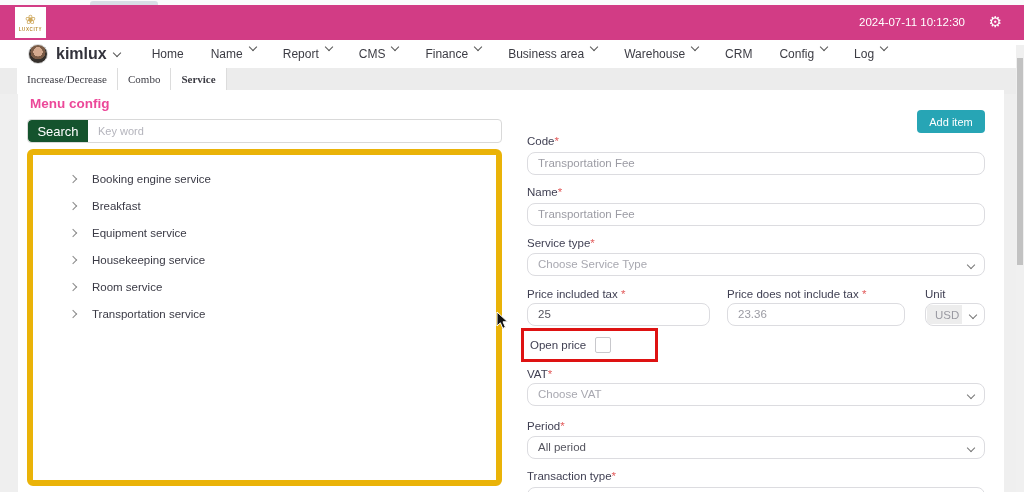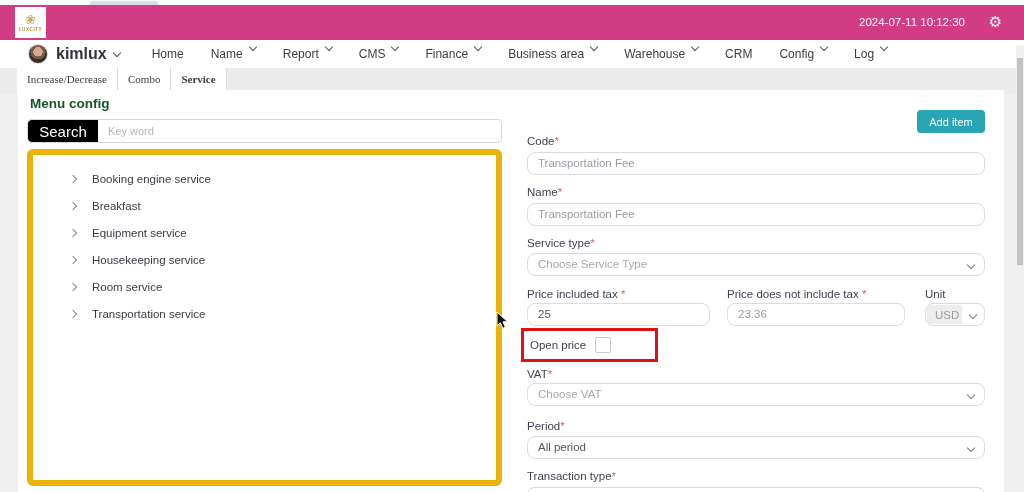--- a/index.html
+++ b/index.html
@@ -27,23 +27,23 @@
   .nav-items { display:flex; align-items:center; margin-left:32px; gap:27px; }
   .nav-item { font-size:12px; color:#3c3c44; display:flex; align-items:flex-start; cursor:pointer; white-space:nowrap; }
   .chev-d { width:6px; height:6px; border-right:1.5px solid #555; border-bottom:1.5px solid #555; transform:rotate(45deg); display:inline-block; margin-left:7px; margin-top:-3px; }
   
   .tabstrip { position:absolute; left:0; top:68px; width:1024px; height:26px; background:#ececec; display:flex; padding-left:17px;font-family:Liberation Serif, serif; }
   .tab { background:#ffffff; border-right:1px solid #dcdcdc; padding:0 10px; font-size:11px; line-height:22px; color:#3c3c44; cursor:pointer; white-space:nowrap; }
   .tab.active { font-weight:bold; }
   
   .card { position:absolute; left:18px; top:90px; width:986px; height:402px; background:#ffffff; overflow:hidden; }
   
-  .panel-title { position:absolute; left:12px; top:6px; font-size:13.5px; font-weight:bold; color:#14532d; }
+  .panel-title { position:absolute; left:12px; top:6px; font-size:13.5px; font-weight:bold; color:#ec4899; }
   .search-row { position:absolute; left:9px; top:29px; width:475px; height:24px; border:1px solid #d9d9d9; border-radius:4px; background:#fff; display:flex; overflow:hidden; }
-  .search-btn { width:70px; background:#000000; color:#fff; font-size:15px; display:flex; align-items:center; justify-content:center; border-radius:4px 0 0 4px; cursor:pointer; }
+  .search-btn { width:60px; background:#14532d; color:#fff; font-size:13px; display:flex; align-items:center; justify-content:center; border-radius:4px 0 0 4px; cursor:pointer; }
   .search-input { flex:1; font-size:11px; color:#b4b4bc; line-height:22px; padding-left:10px; cursor:text; }
   .tree-box { position:absolute; left:9px; top:59px; width:475px; height:337px; border:6px solid #eab308; border-radius:6px; background:#fff; padding-top:10px; }
   .tree-row { height:27px; display:flex; align-items:center; padding-left:37px; cursor:pointer; }
   .chev-r { width:6px; height:6px; border-top:1.6px solid #8a8a8a; border-right:1.6px solid #8a8a8a; transform:rotate(45deg); display:inline-block; flex:0 0 auto; }
   .tree-label { font-size:11.5px; color:#3a3a45; margin-left:16px; }
   
   .form-panel { position:absolute; left:509px; top:0; width:458px; height:402px; }
   .add-btn { position:absolute; right:0; top:20px; width:68px; height:23px; background:#27a5b5; color:#fff; font-size:11px; border:none; border-radius:4px; cursor:pointer; font-family:"Liberation Sans", sans-serif; }
   .f-label { position:absolute; font-size:11.5px; color:#3f3f52; white-space:pre; }
   .star { color:#e25c5c; }

